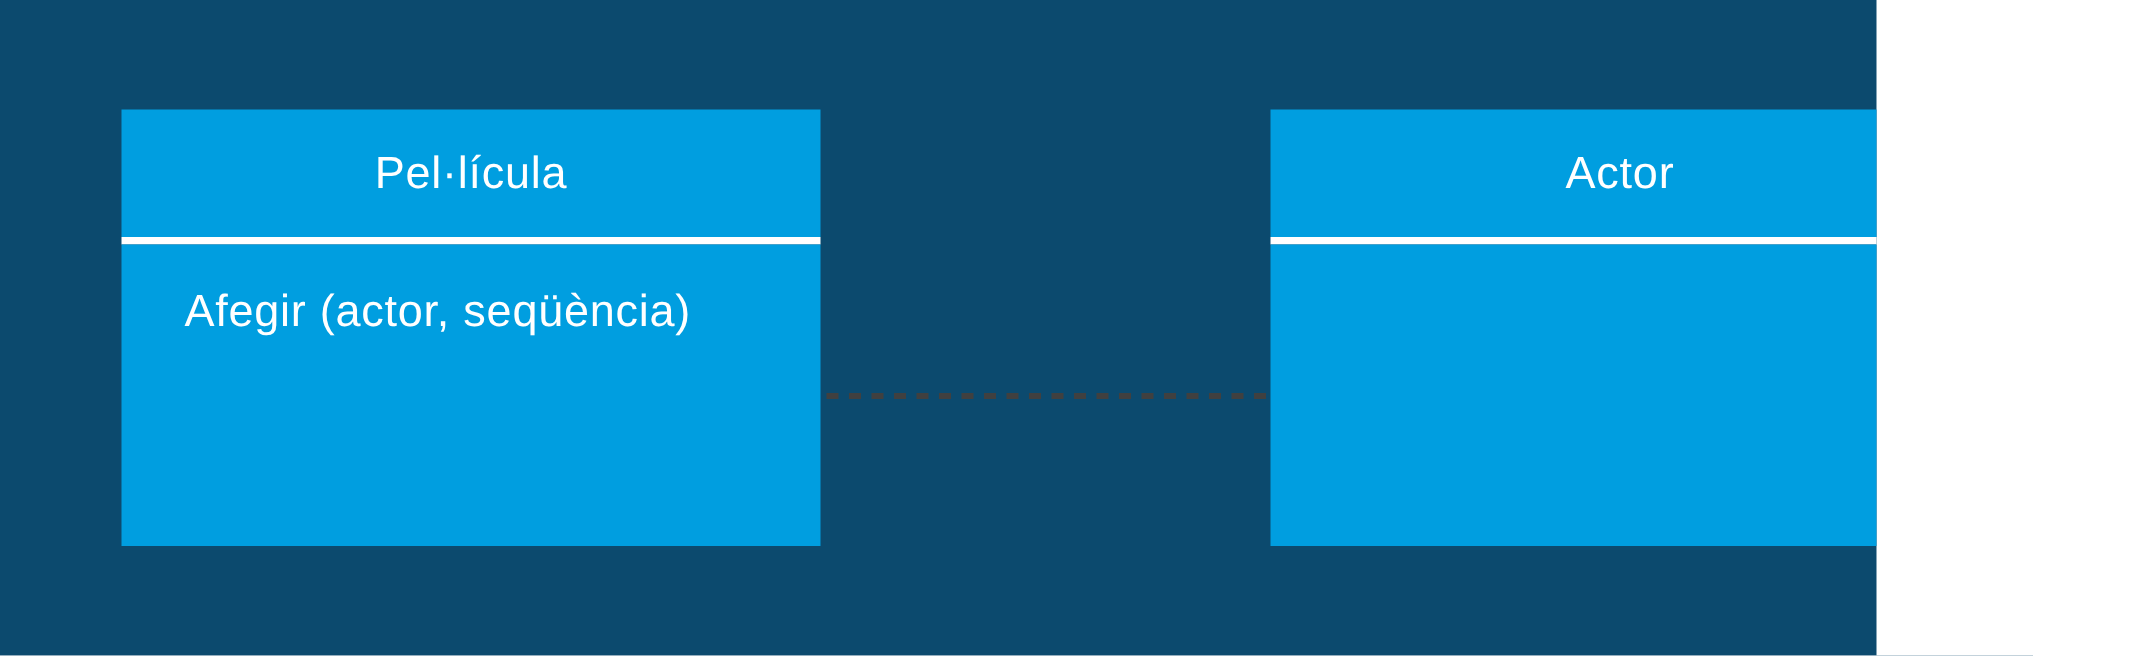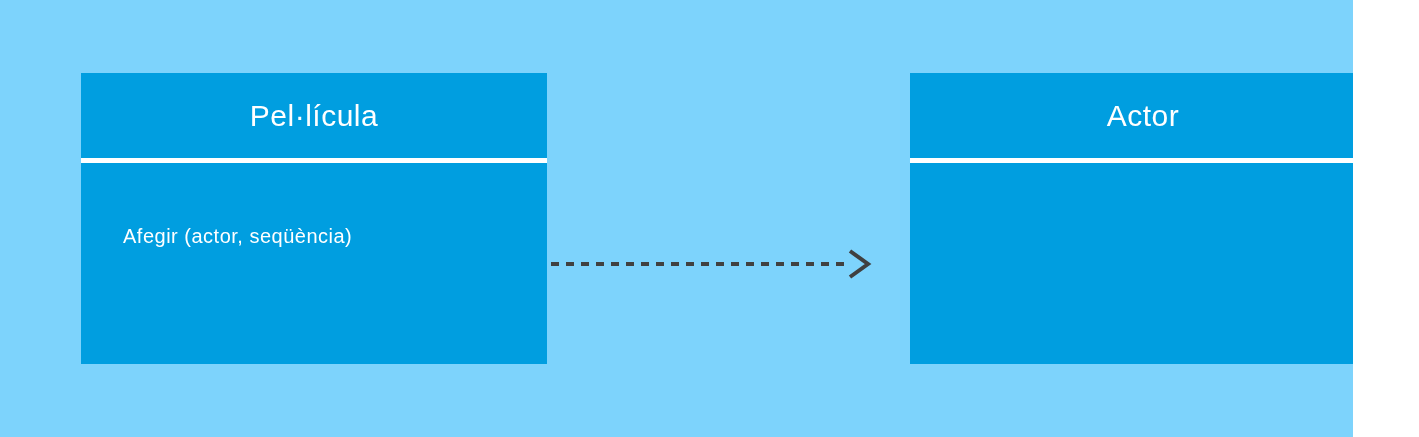--- a/index.html
+++ b/index.html
@@ -3,56 +3,56 @@
 <meta charset="utf-8">
 <style>
   html, body {
     margin: 0;
     padding: 0;
     background: #ffffff;
     font-family: "Liberation Sans", sans-serif;
   }
   .canvas {
     position: relative;
-    width: 1353px;
+    width: 1251px;
     height: 437px;
-    background: #7dd3fc;
+    background: #0c4a6e;
     overflow: hidden;
   }
   .class-box {
     position: absolute;
     top: 73px;
     width: 466px;
     height: 291px;
     display: flex;
     flex-direction: column;
   }
   .class-box.left  { left: 81px; }
-  .class-box.right { left: 910px; border-radius: 25px; }
+  .class-box.right { left: 847px; border-radius: 25px; }
   .class-header {
     height: 85px;
     background: #009EE0;
     color: #ffffff;
     font-size: 30px;
     display: flex;
     align-items: center;
     justify-content: center;
     letter-spacing: 0.5px;
   }
   .class-divider {
     height: 5px;
     background: #ffffff;
   }
   .class-body {
     flex: 1;
     background: #009EE0;
     color: #ffffff;
-    font-size: 20px;
+    font-size: 30px;
     line-height: 50px;
-    padding: 48px 10px 0 42px;
+    padding: 20px 10px 0 42px;
     box-sizing: border-box;
     letter-spacing: 0.5px;
   }
   .connector-svg {
     position: absolute;
     left: 547px;
     top: 244px;
     width: 326px;
     height: 40px;
   }

